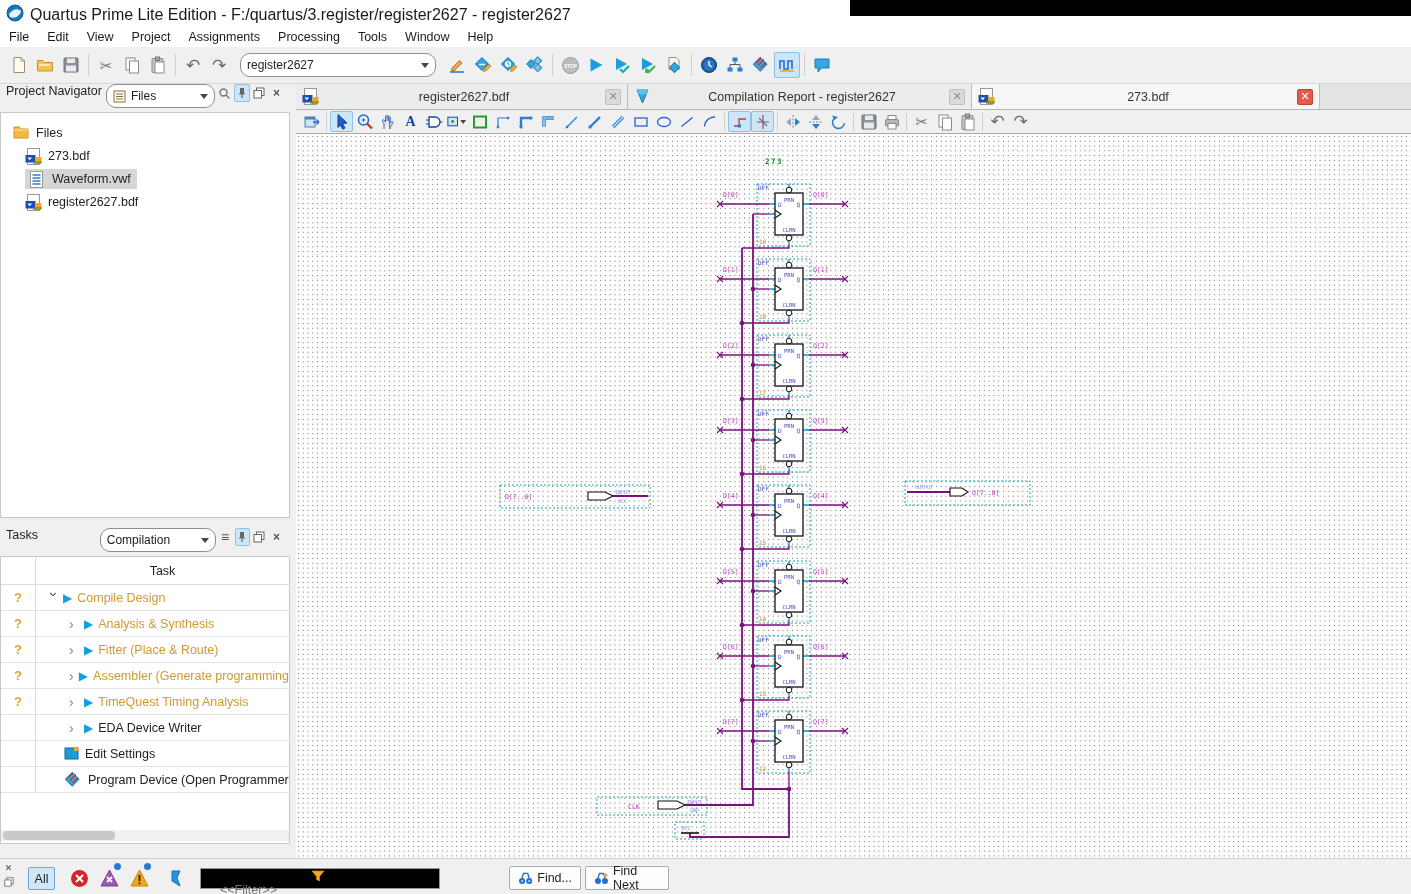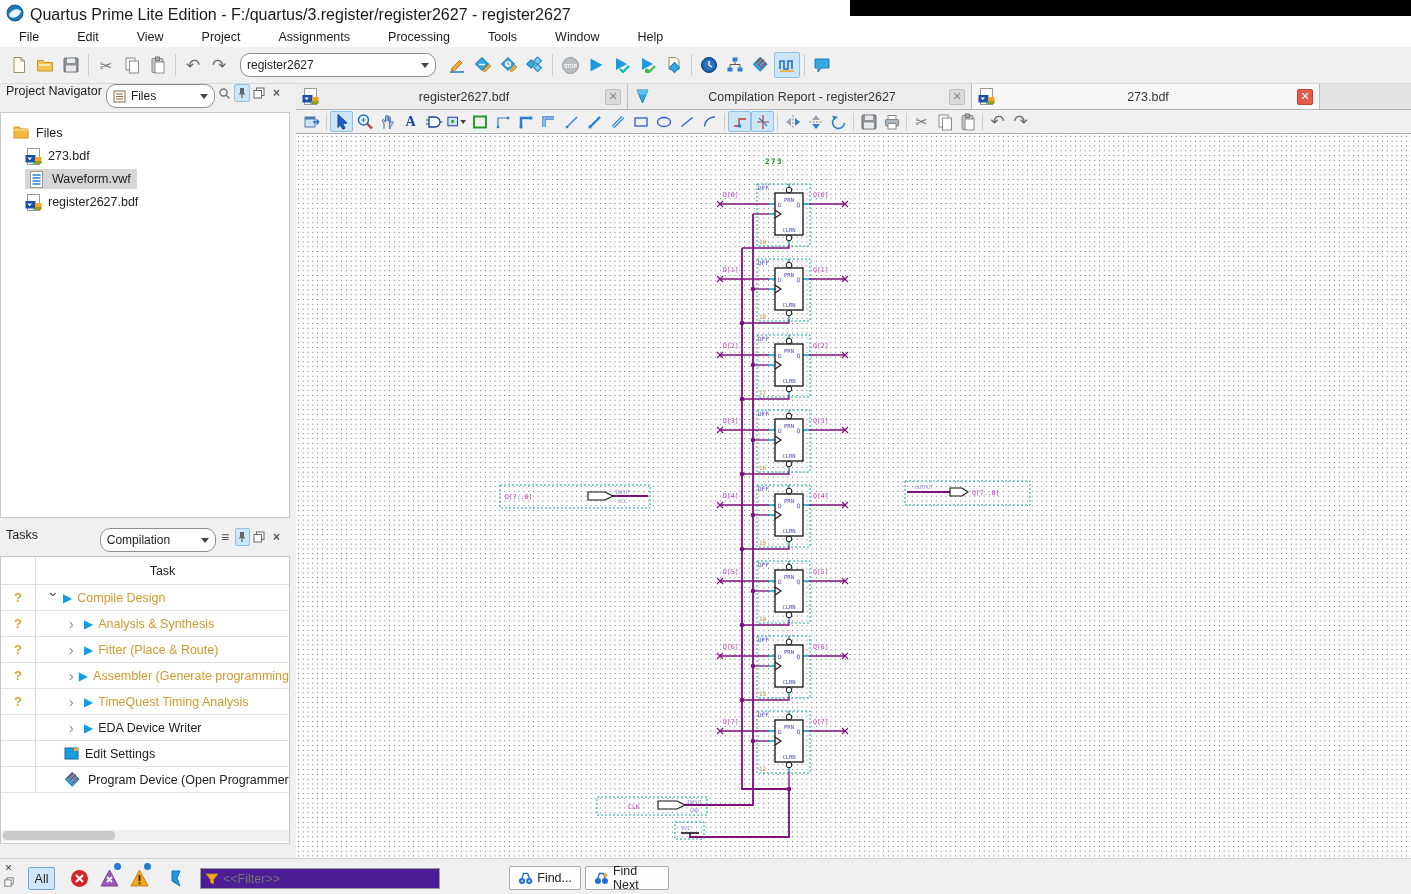--- a/index.html
+++ b/index.html
@@ -8,21 +8,21 @@
   .window { position:relative; width:1411px; height:894px; background:#f0f0f0; }
 
   
   .titlebar { position:absolute; left:0; top:0; width:1411px; height:27px; background:#ffffff; }
   .titlebar .app-icon { position:absolute; left:6px; top:4px; width:18px; height:18px; }
   .titlebar .title-text { position:absolute; left:30px; top:6px; font-size:16px; color:#1a1a1a; }
   .black-strip { position:absolute; right:0; top:0; width:561px; height:16px; background:#000; }
 
   
   .menubar { position:absolute; left:0; top:27px; width:1411px; height:20px; background:#ffffff; display:flex; align-items:center; }
-  .menu-item { padding:2px 19px; font-size:12.5px; color:#1a1a1a; cursor:default; }
+  .menu-item { padding:2px 9px; font-size:12.5px; color:#1a1a1a; cursor:default; }
 
   
   .toolbar { position:absolute; left:0; top:47px; width:1411px; height:37px; background:#f0f0f0;
     border-bottom:1px solid #d8d8d8; display:flex; align-items:center; padding-left:6px; }
   .tbtn { width:26px; height:26px; display:flex; align-items:center; justify-content:center; border-radius:2px; }
   .tbtn.toggled { background:#cde6f7; border:1px solid #8ec1e4; }
   .tsep { width:1px; height:22px; background:#cdcdcd; margin:0 4px; }
   .combo { height:24px; background:#fff; border:1px solid #8f8f8f; border-radius:10px; display:flex; align-items:center; padding:0 6px; position:relative; }
   .combo .arrow { width:0; height:0; border-left:4px solid transparent; border-right:4px solid transparent; border-top:5px solid #444; margin-left:8px; }
   .proj-combo { width:196px; margin:0 8px; justify-content:space-between; }
@@ -83,21 +83,21 @@
     background-size:4.8px 4.8px; overflow:hidden; }
   .canvas svg { position:absolute; left:0; top:0; }
 
   
   .statusbar { position:absolute; left:0; top:858px; width:1411px; height:36px; background:#f0f0f0; border-top:1px solid #cfcfcf; }
   .sb-abs { position:absolute; }
   .sb-btn { background:#fdfdfd; border:1px solid #ababab; border-radius:2px; display:flex; align-items:center; justify-content:center; font-size:12.5px; }
   .all-btn { left:28px; top:8px; width:27px; height:23px; background:#cfe7f8; border:1px solid #71a7cc; }
   .sb-ico { width:19px; height:19px; top:10px; }
   .badge { position:absolute; width:7px; height:7px; border-radius:50%; background:#2979d0; top:3px; }
-  .filter-box { left:200px; top:9px; width:240px; height:21px; background:#4c1d95; border:1px solid #9a9a9a; display:flex; align-items:center; padding:0 4px; }
+  .filter-box { left:200px; top:9px; width:240px; height:21px; background:#000000; border:1px solid #9a9a9a; display:flex; align-items:center; padding:0 4px;flex-direction:column; }
   .filter-box input { border:none; outline:none; width:200px; font-size:12.5px; color:#888; background:transparent; font-family:"Liberation Sans",sans-serif; }
   .find-btn { top:7px; height:24px; padding:0 8px; display:flex; align-items:center; gap:4px; }
   .tinycol { position:absolute; left:2px; top:2px; width:15px; }
   .tinybtn { width:13px; height:13px; font-size:9px; display:flex; align-items:center; justify-content:center; color:#444; margin-bottom:1px; }
 </style>
 </head>
 <body>
 
 <div class="window">
 

